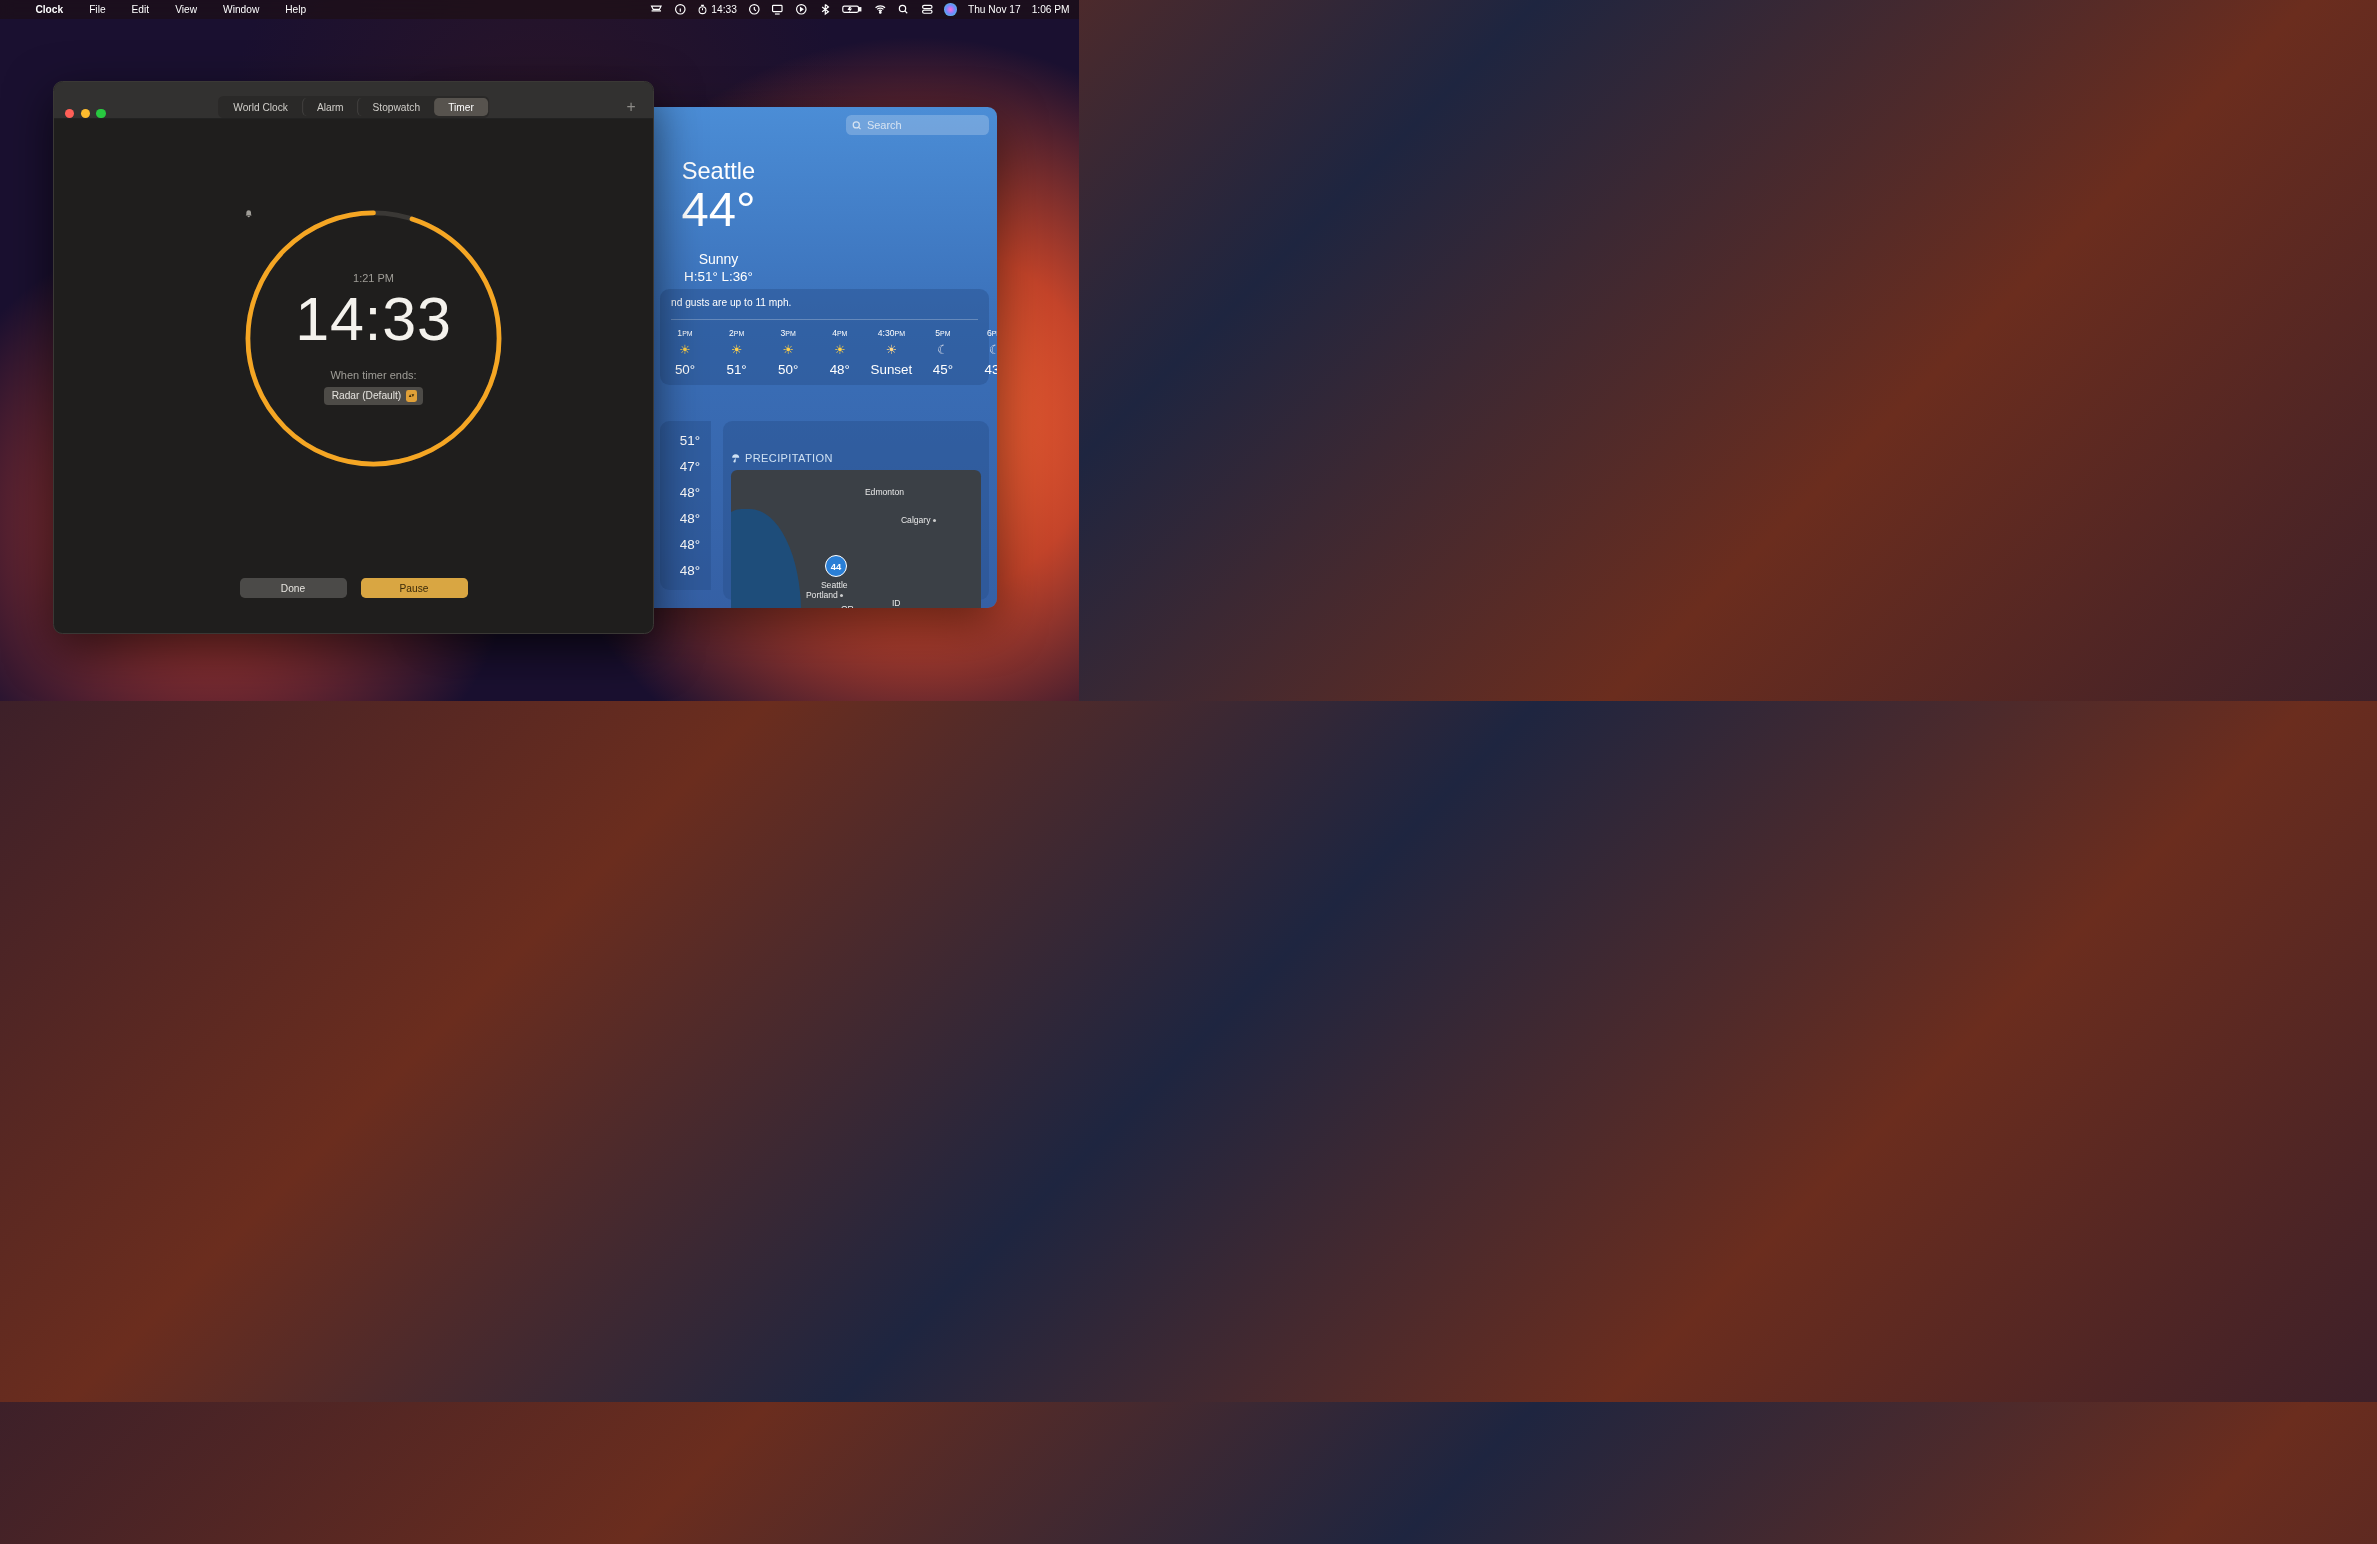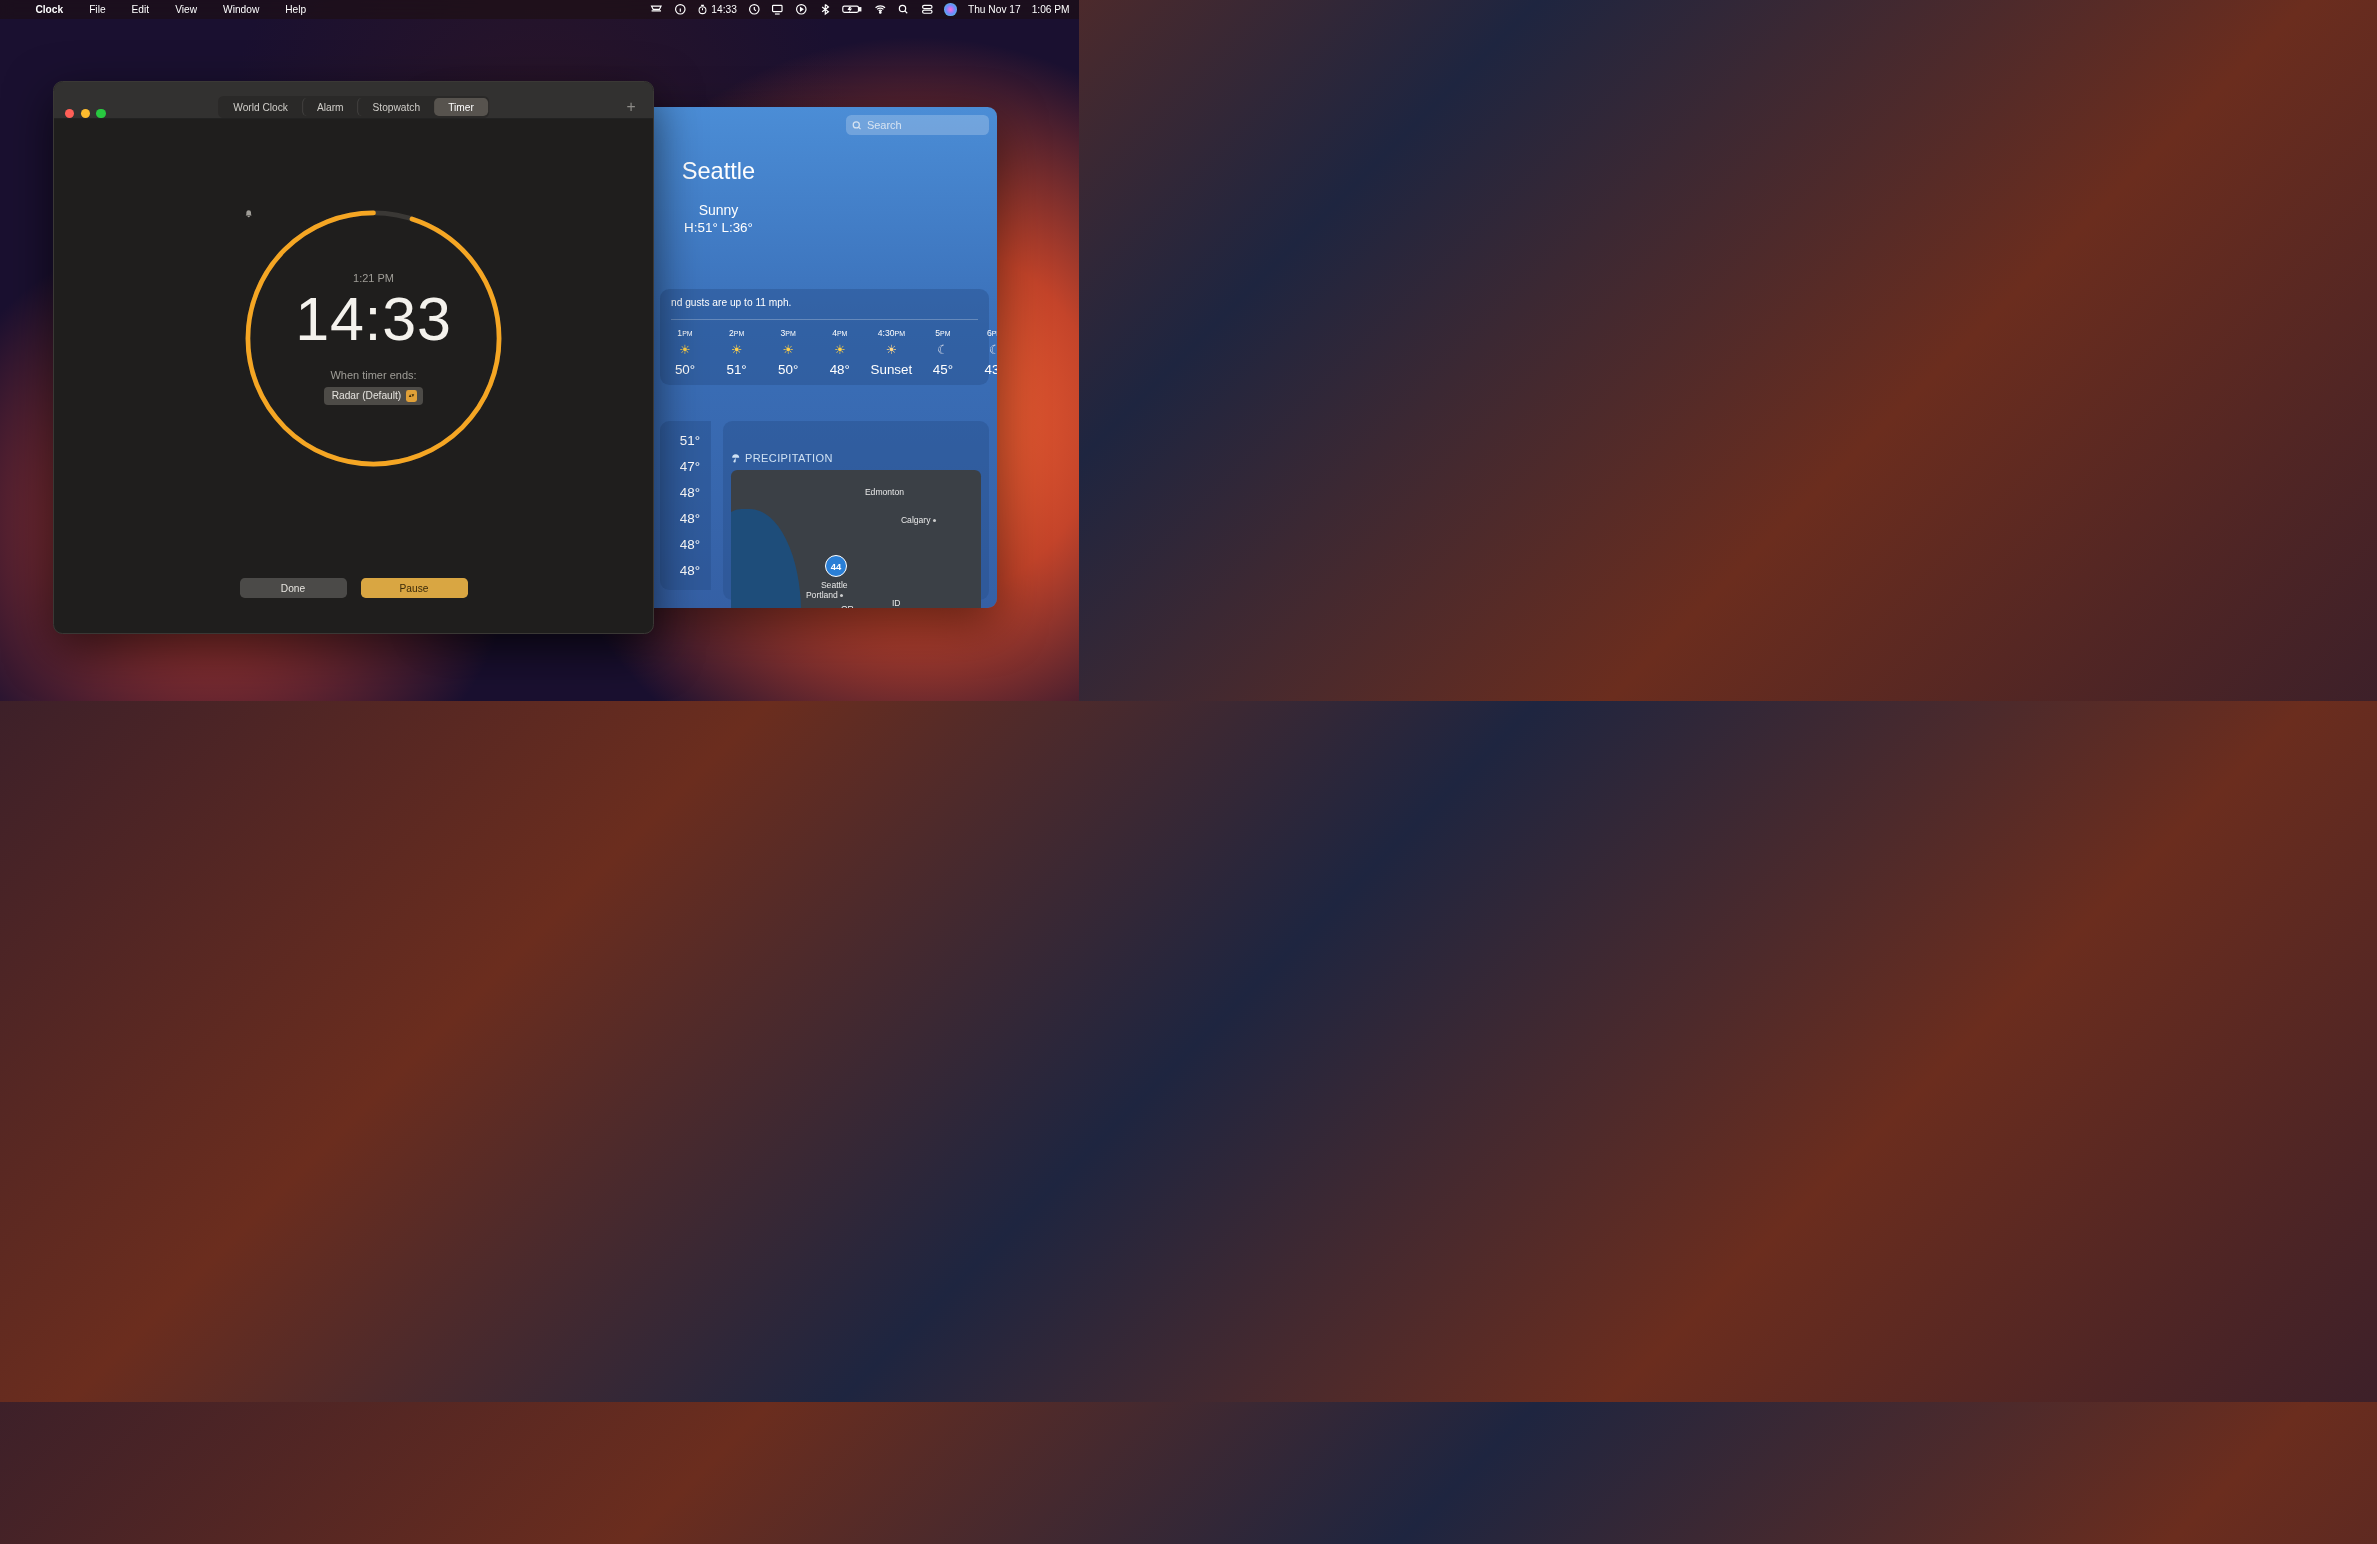--- a/index.html
+++ b/index.html
@@ -171,20 +171,21 @@
     <div class="search-box">
       <svg viewBox="0 0 16 16">
           <circle cx="7" cy="7" r="5"></circle>
           <path d="M11 11l3 3"></path>
         </svg>
       <input placeholder="Search" style="">
     </div>
   </div>
   <div class="weather-main">
     <div class="city">Seattle</div>
+    <div class="temp">44°</div>
     <div class="cond">Sunny</div>
     <div class="hilo">H:51°  L:36°</div>
   </div>
   <div class="gust-card">
     <div>nd gusts are up to 11 mph.</div>
     <div class="hourly" id="hourly-row">
         <div class="h">
           <div style="font-size:8.6px">1<span style="font-size:7px">PM</span></div>
     <div class="ico" style="color:#ffd048">☀</div>
     <div class="t">50°</div>

